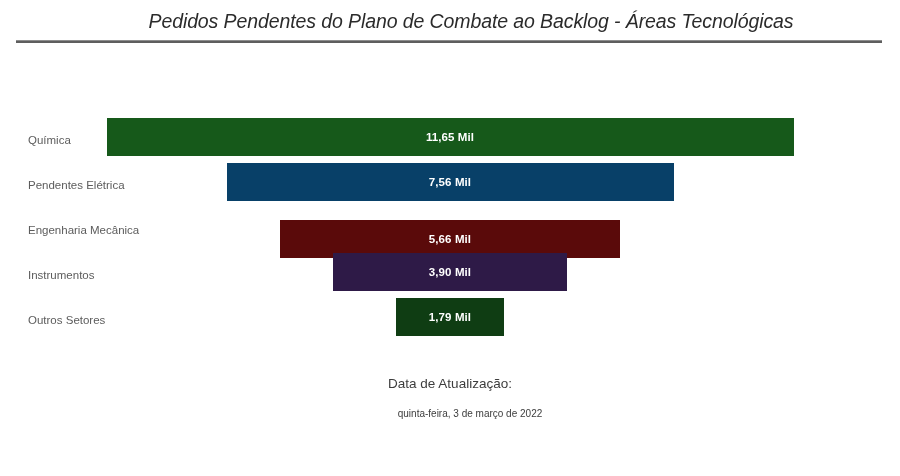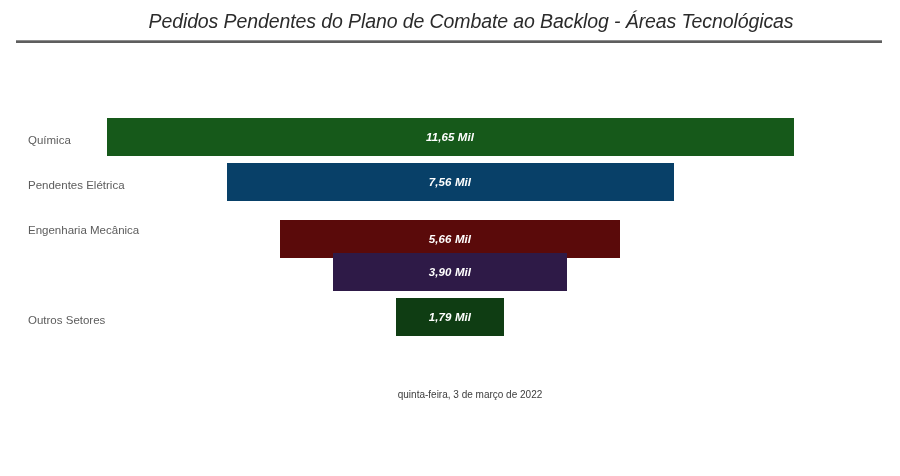--- a/index.html
+++ b/index.html
@@ -89,21 +89,20 @@
     justify-content: center;
     box-sizing: border-box;
   }
   .funnel-value {
     font-size: 11.5px;
     font-weight: bold;
     color: #ffffff;
     font-family: "Liberation Sans", sans-serif;
     white-space: nowrap;
     letter-spacing: 0.1px;
-    font-style: italic;
   }
 
   
   #chart-footer {
     position: absolute;
     left: 0;
     top: 374px;
     width: 900px;
     text-align: center;
   }
@@ -149,31 +148,33 @@
     </div>
     <div class="funnel-row">
       <div class="funnel-label">Engenharia Mecânica</div>
       <div class="funnel-bar-wrap">
         <div class="funnel-bar" style="width: 340px; background: rgb(90, 10, 10); margin-top: 12px;">
           <span class="funnel-value">5,66 Mil</span>
         </div>
       </div>
     </div>
     <div class="funnel-row">
+      <div class="funnel-label">Instrumentos</div>
       <div class="funnel-bar-wrap">
         <div class="funnel-bar" style="width: 234px; background: rgb(46, 26, 71);">
           <span class="funnel-value">3,90 Mil</span>
         </div>
       </div>
     </div>
     <div class="funnel-row">
       <div class="funnel-label">Outros Setores</div>
       <div class="funnel-bar-wrap">
         <div class="funnel-bar" style="width: 108px; background: rgb(15, 61, 19);">
           <span class="funnel-value">1,79 Mil</span>
         </div>
       </div>
     </div>
   </div>
 
 <div id="chart-footer">
+  <div id="footer-title">Data de Atualização:</div>
   <div id="footer-date">quinta-feira, 3 de março de 2022</div>
 </div>
 
 </body></html>

